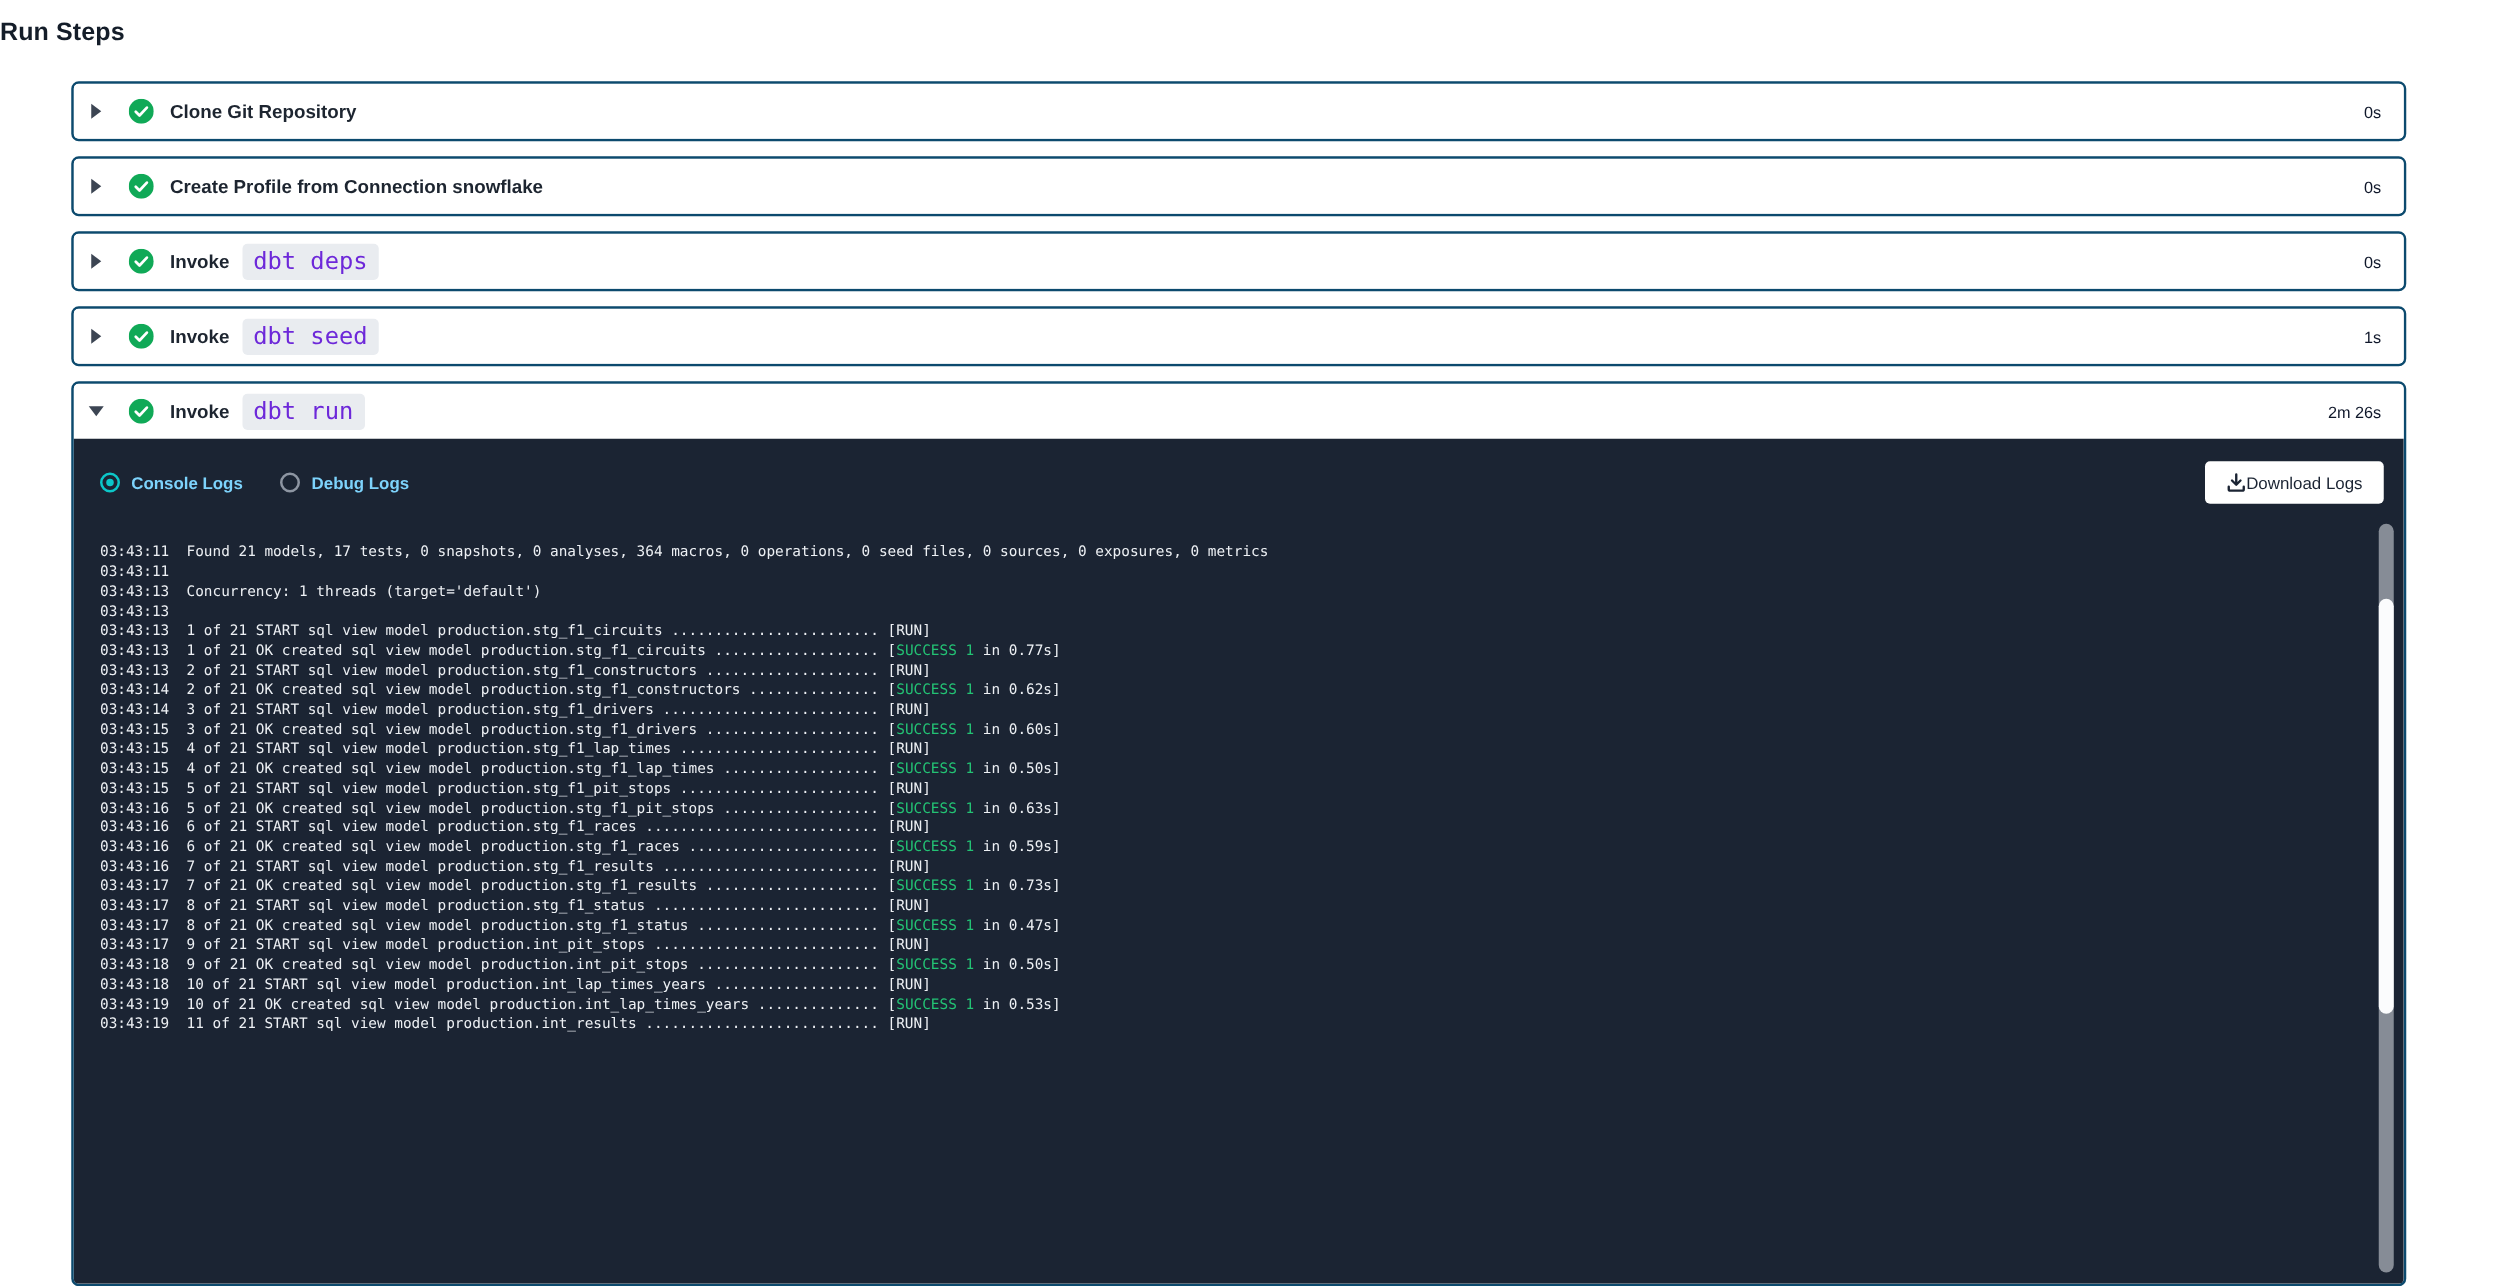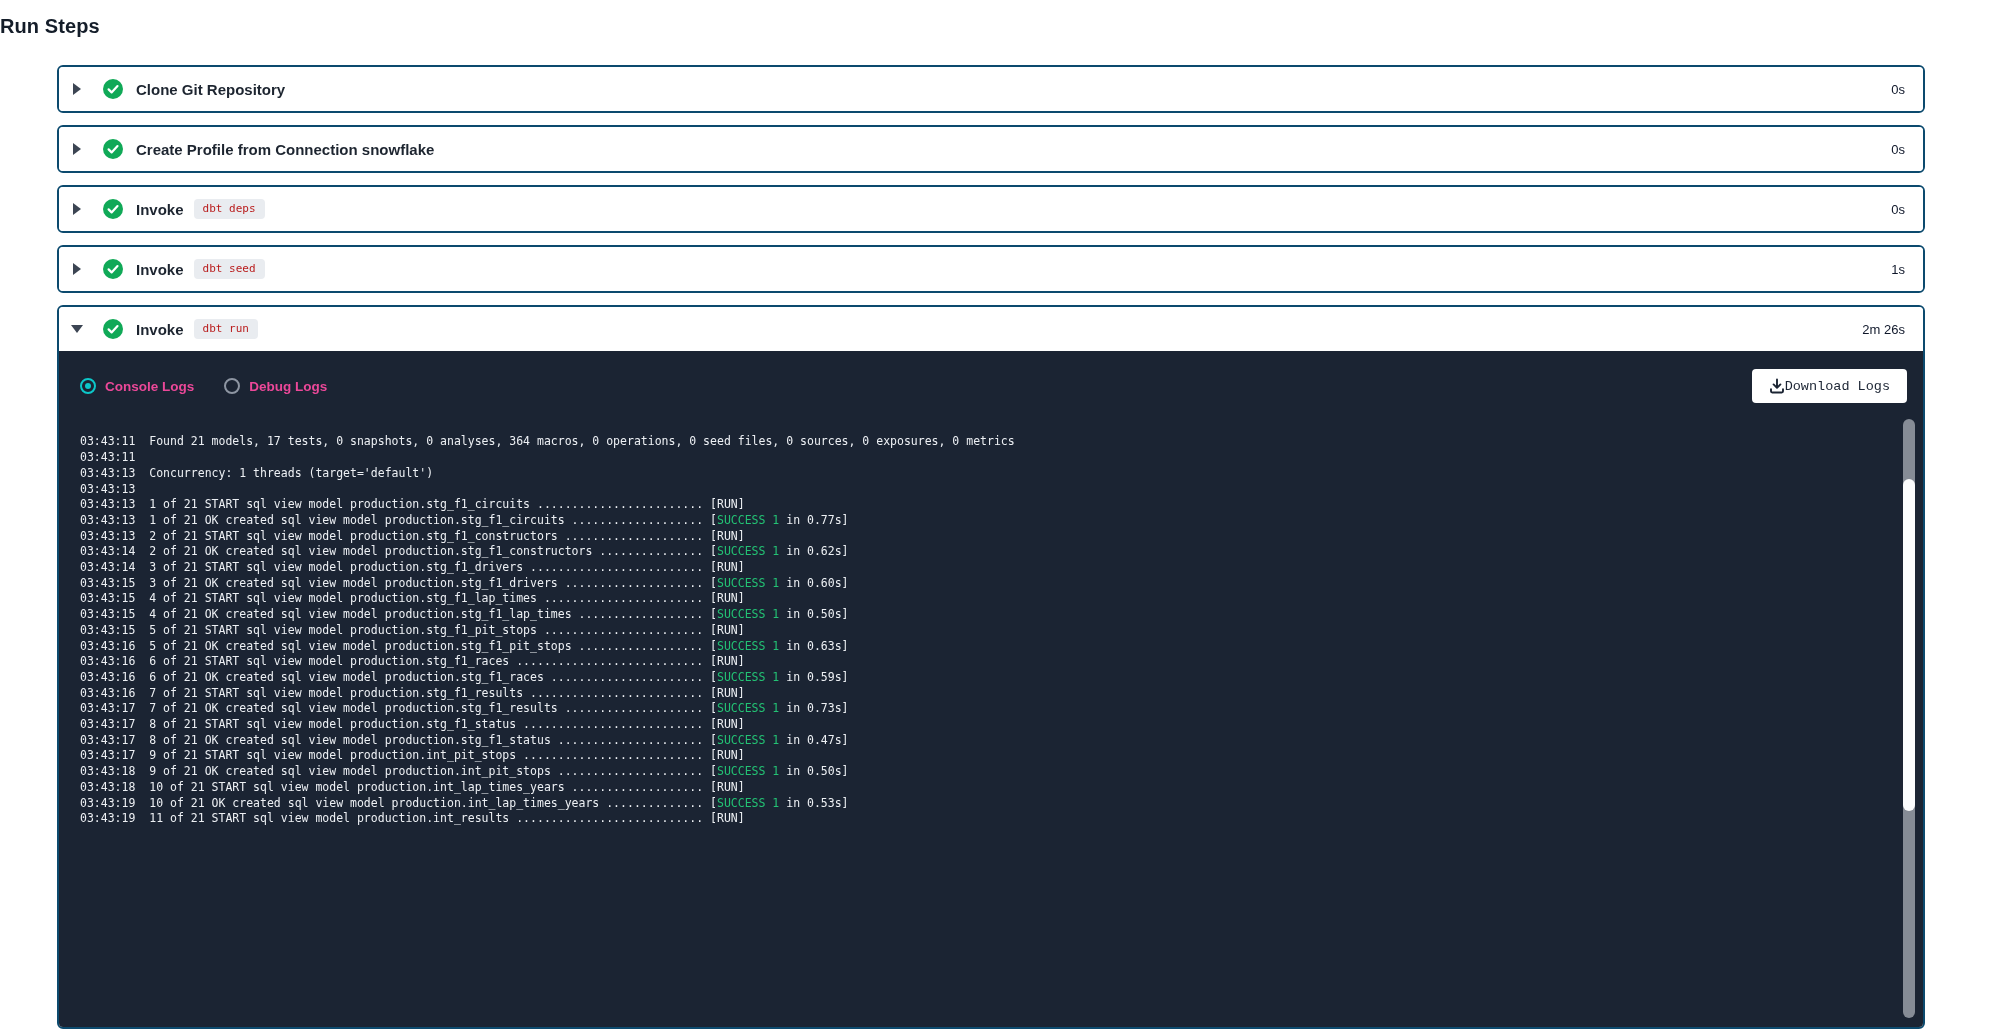--- a/index.html
+++ b/index.html
@@ -23,21 +23,21 @@
     padding: 0 18px 0 12px; cursor: pointer; background: #fff;
   }
   .caret { width: 12px; display: flex; justify-content: center; align-items: center; margin-right: 20px; flex: 0 0 auto; }
   .caret-right { width: 0; height: 0; border-top: 6px solid transparent; border-bottom: 6px solid transparent; border-left: 8px solid #3c4553; }
   .caret-down  { width: 0; height: 0; border-left: 6px solid transparent; border-right: 6px solid transparent; border-top: 8px solid #3c4553; }
   .check { width: 20px; height: 20px; margin-right: 13px; flex: 0 0 auto; }
   .step-label { font-size: 15px; font-weight: 700; color: #1d2530; }
   .cmd-chip {
     margin-left: 10px; background: #e9ecf0; border-radius: 4px;
     padding: 3px 9px 4px; font-family: "DejaVu Sans Mono", monospace;
-    font-size: 11px; color: #b91c1c;
+    font-size: 19px; color: #6d28d9;
   }
   .duration { margin-left: auto; font-size: 13px; color: #0f172a; }
 
   .console-panel {
     background: #1b2433; height: 676px;
     display: flex; flex-direction: column;
   }
   .console-toolbar {
     display: flex; align-items: center;
     padding: 16px 16px 4px 21px; height: 58px; flex: 0 0 auto;
@@ -45,25 +45,25 @@
   .radio-opt { display: flex; align-items: center; margin-right: 30px; cursor: pointer; }
   .radio {
     width: 16px; height: 16px; border-radius: 50%;
     border: 2px solid #8d95a2; position: relative; background: transparent; flex: 0 0 auto;
   }
   .radio-opt.selected .radio { border-color: #0cc7c9; }
   .radio-opt.selected .radio::after {
     content: ""; position: absolute; left: 3px; top: 3px;
     width: 6px; height: 6px; border-radius: 50%; background: #0cc7c9;
   }
-  .radio-label { margin-left: 9px; color: #ec4899; font-size: 13.5px; font-weight: 700; }
+  .radio-label { margin-left: 9px; color: #7dd3fc; font-size: 13.5px; font-weight: 700; }
   .download-btn {
     margin-left: auto; display: flex; align-items: center; 
     background: #ffffff; color: #1b2433; border: none; border-radius: 4px;
-    height: 34px; padding: 0 17px; font-family: Liberation Mono, monospace; font-size: 13.5px;
+    height: 34px; padding: 0 17px; font-family: Liberation Sans, sans-serif; font-size: 13.5px;
     cursor: pointer;
   }
   .console-logs {
     flex: 1; position: relative; overflow: hidden;
     padding: 1px 20px 0 21px;
     font-family: "DejaVu Sans Mono", monospace;
     font-size: 11.5px; line-height: 15.7px; color: #edf0f4;
     white-space: pre;
   }
   .log-line.clipped { margin-top: -7px; }

